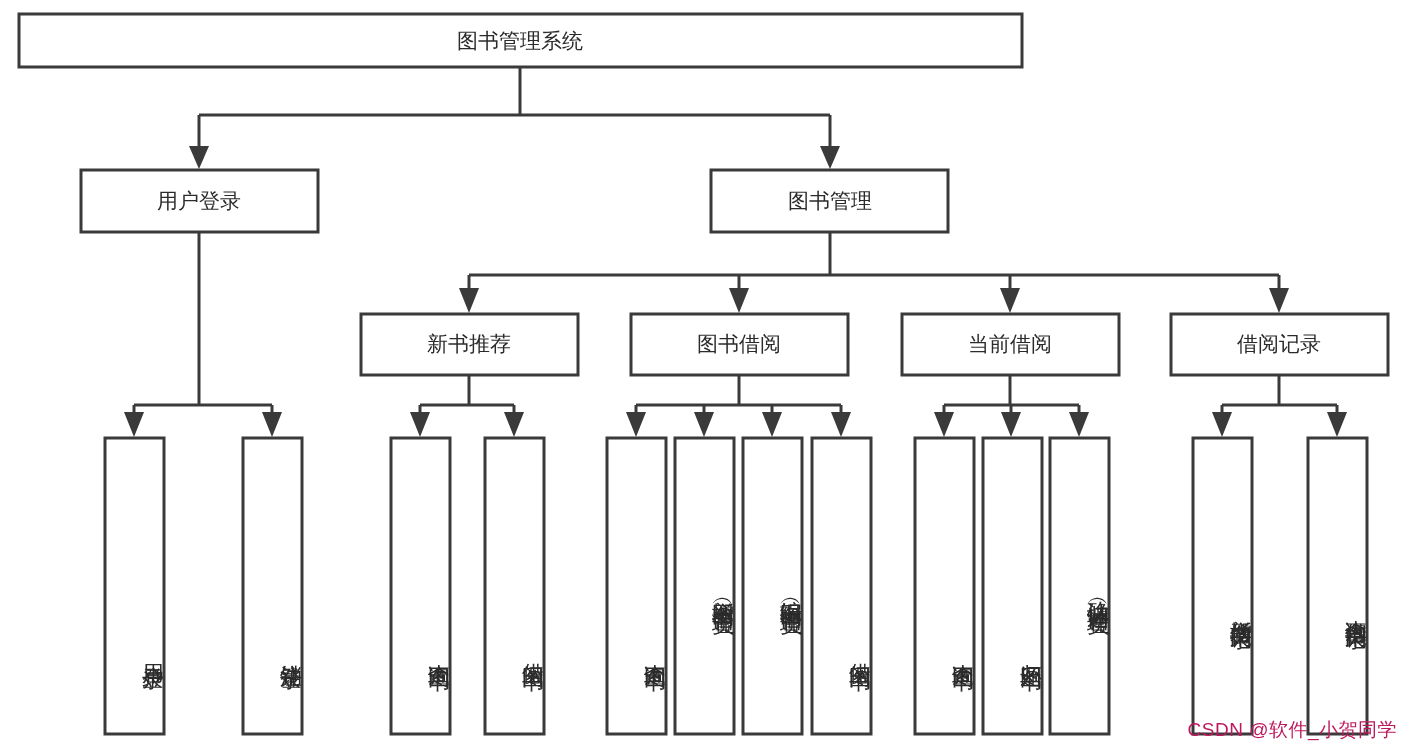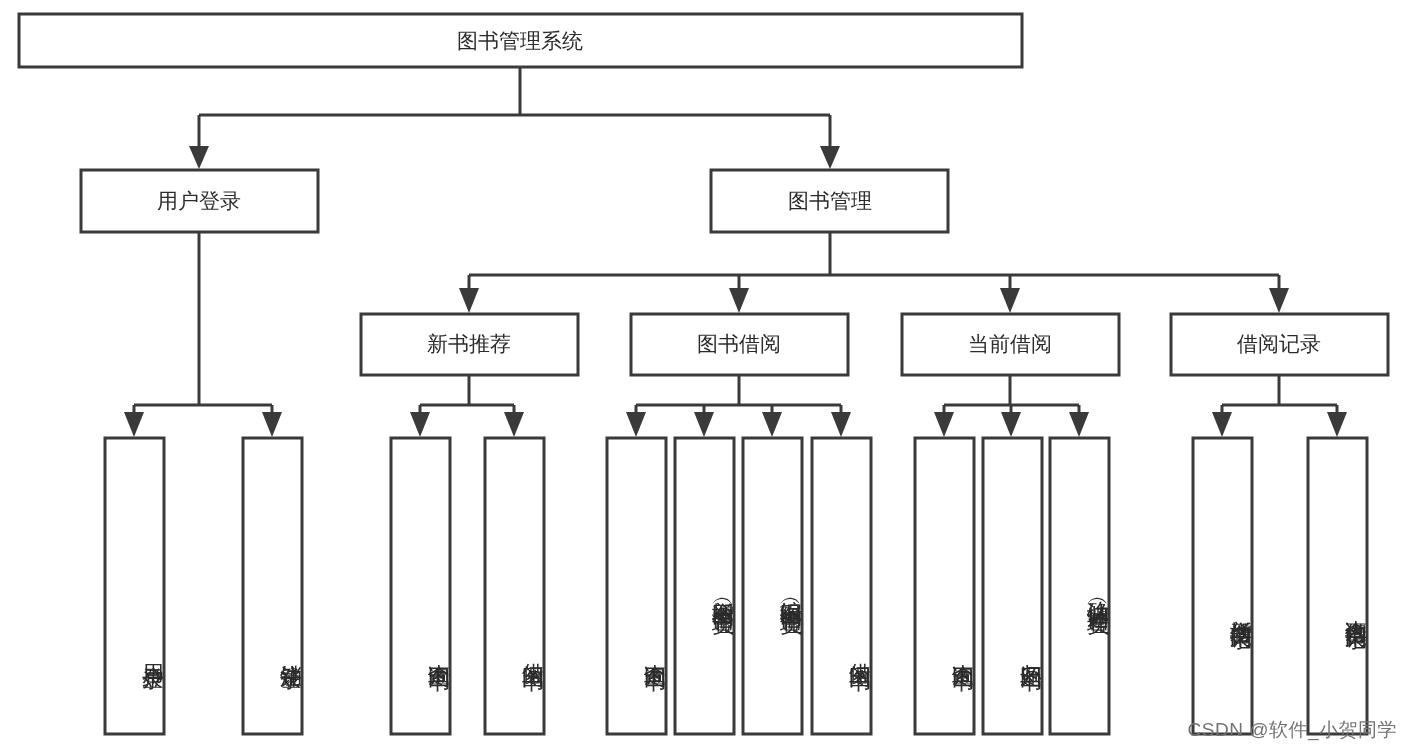--- a/index.html
+++ b/index.html
@@ -56,21 +56,21 @@
     justify-content: center;
     white-space: nowrap;
     pointer-events: none;
   }
   .watermark {
     position: absolute;
     right: 8px;
     bottom: 4px;
     font-family: "Liberation Sans", "DejaVu Sans", sans-serif;
     font-size: 19px;
-    color: #737373;
+    color: #be185d;
     white-space: nowrap;
     letter-spacing: 0.5px;
   }
 </style>
 </head>
 <body>
 
 <svg id="diagram" viewBox="0 0 1405 747" xmlns="http://www.w3.org/2000/svg">
 
   <g>

